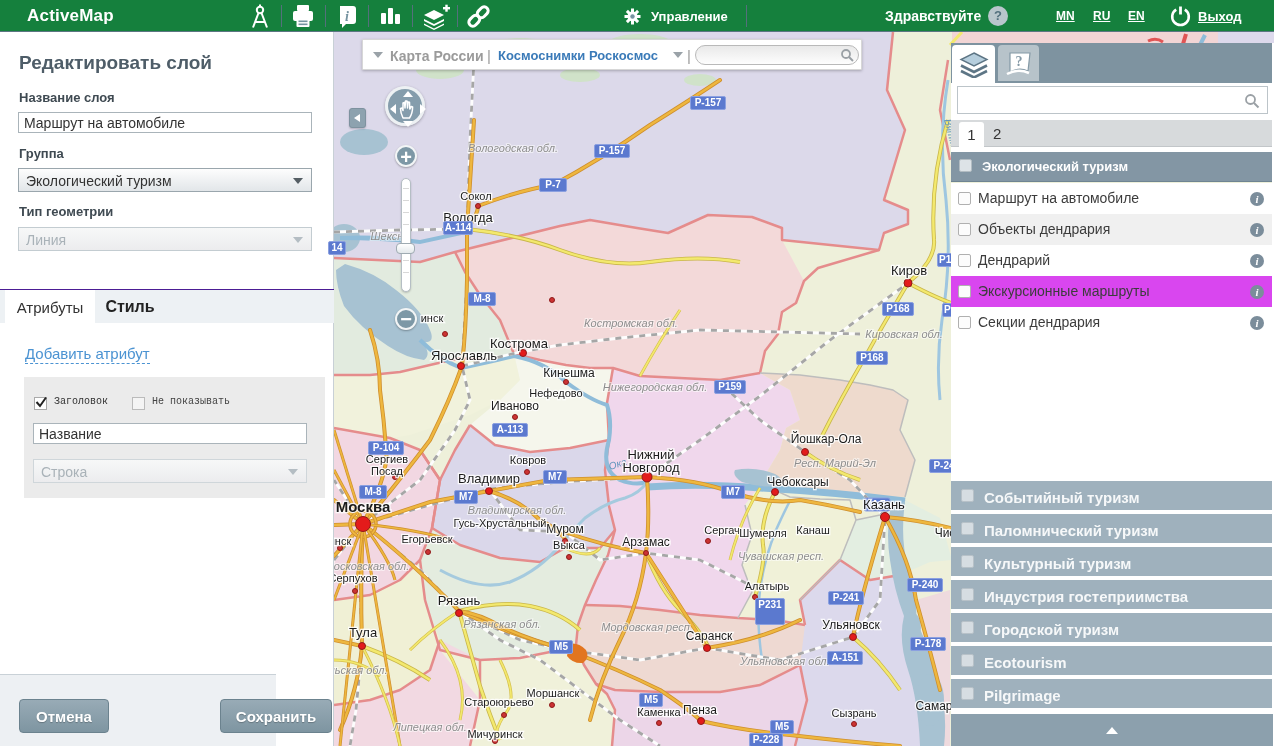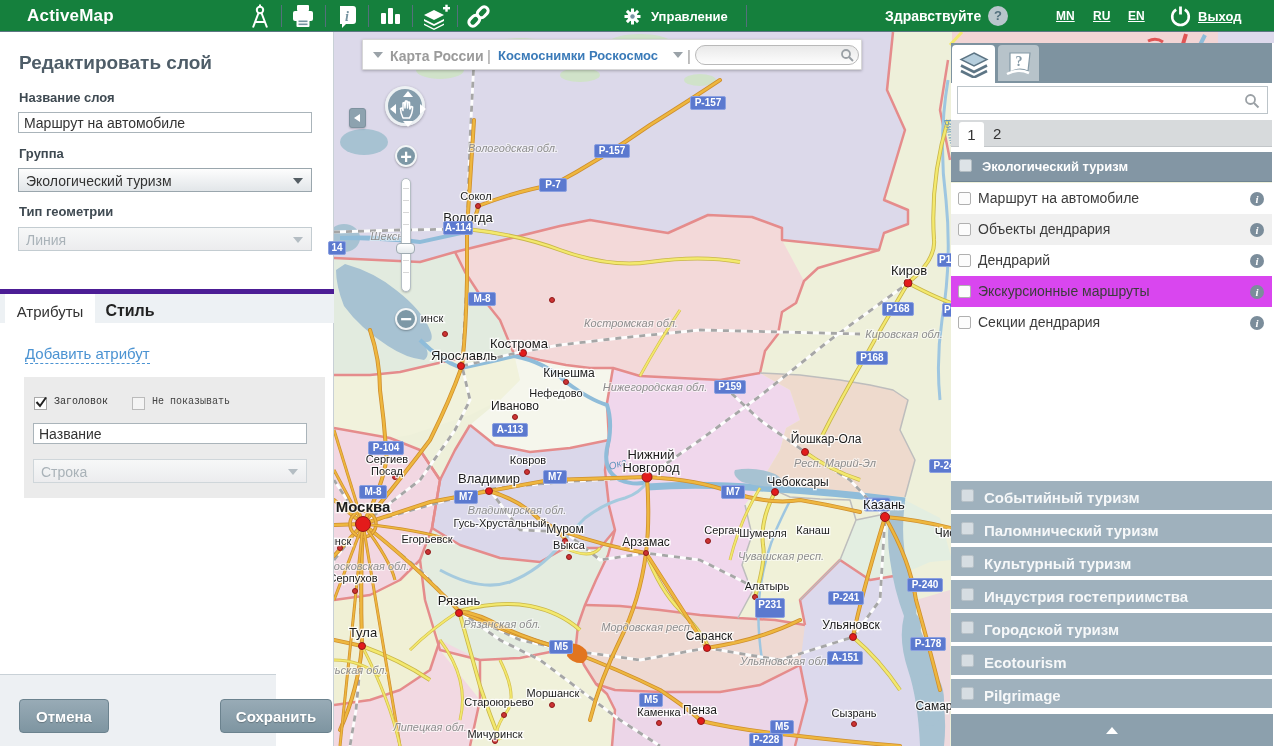--- a/index.html
+++ b/index.html
@@ -9,21 +9,21 @@
 .hico{position:absolute;top:4px;}
 .lang{position:absolute;top:9px;font-size:12px;color:#fff;text-decoration:underline;font-weight:bold;}
 #leftpanel{position:absolute;left:0;top:32px;width:334px;height:714px;background:#fff;border-right:1px solid #c8d0d6;}
 #leftpanel .title{position:absolute;left:19px;top:20px;font-size:19px;font-weight:bold;color:#4e5d68;}
 #leftpanel .lbl{position:absolute;left:19px;font-size:13px;font-weight:bold;color:#3f4a52;}
 .tin{position:absolute;left:18px;width:294px;height:21px;border:1px solid #aab4ba;background:#fff;font-size:14px;color:#333;font-family:"Liberation Sans",sans-serif;padding:1px 5px 0 5px;line-height:19px;}
 .sel{position:absolute;left:18px;width:294px;height:24px;border:1px solid #9aa6ad;background:linear-gradient(#fdfdfd,#e2e6e9);font-size:14px;color:#333;padding:4px 5px 0 7px;}
 .sel .arr{position:absolute;right:8px;top:9px;width:0;height:0;border-left:5px solid transparent;border-right:5px solid transparent;border-top:6px solid #555e64;}
 .sel.dis{border-color:#c3ccd1;color:#a9b2b8;background:linear-gradient(#f7f8f8,#ececee);}
 .sel.dis .arr{border-top-color:#b4bdc3;}
-#tabbar{position:absolute;left:0;top:257px;width:334px;height:34px;background:#edf1f4;border-top:5px solid #4c1d95;}
+#tabbar{position:absolute;left:0;top:257px;width:334px;height:34px;background:#edf1f4;border-top:1px solid #4c1d95;}
 #tab1{position:absolute;left:5px;top:0;width:90px;height:34px;background:#fff;font-size:15px;color:#333;text-align:center;padding-top:9px;}
 #tab2{position:absolute;left:95px;top:0;width:70px;height:34px;font-size:16px;font-weight:bold;color:#222;text-align:center;padding-top:8px;}
 #addattr{position:absolute;left:25px;top:313px;font-size:15px;color:#4b93d2;border-bottom:1px dashed #4b93d2;padding-bottom:1px;}
 #graybox{position:absolute;left:24px;top:345px;width:301px;height:121px;background:#ebebeb;}
 .cb{position:absolute;width:13px;height:13px;border:1px solid #aaa;background:#fff;}
 .cblbl{position:absolute;font-size:10px;color:#333;font-family:Liberation Mono, monospace;}
 #lfooter{position:absolute;left:0;top:642px;width:276px;height:72px;background:#edf0f3;border-top:1px solid #c9d1d7;}
 .btn{position:absolute;top:24px;height:34px;background:linear-gradient(#98abb6,#7e95a1);border:1px solid #6b828e;border-radius:4px;color:#fff;font-weight:bold;font-size:15px;text-align:center;padding-top:8px;text-shadow:0 1px 1px rgba(0,0,0,0.25);}
 #rightpanel{position:absolute;left:951px;top:43px;width:323px;height:703px;}
 #rtabs{position:absolute;left:0;top:0;width:323px;height:40px;background:#7e93a0;}
@@ -457,21 +457,21 @@
     <div class="badge" style="left:158px;top:391px;width:36px;height:14px;">А-113</div>
     <div class="badge" style="left:209px;top:438px;width:24px;height:14px;">М7</div>
     <div class="badge" style="left:120px;top:458px;width:24px;height:14px;">М7</div>
     <div class="badge" style="left:387px;top:453px;width:24px;height:14px;">М7</div>
     <div class="badge" style="left:380px;top:348px;width:32px;height:14px;">P159</div>
     <div class="badge" style="left:548px;top:270px;width:32px;height:14px;">P168</div>
     <div class="badge" style="left:522px;top:319px;width:32px;height:14px;">P168</div>
     <div class="badge" style="left:215px;top:608px;width:24px;height:14px;">М5</div>
     <div class="badge" style="left:305px;top:661px;width:24px;height:14px;">М5</div>
     <div class="badge" style="left:436px;top:688px;width:24px;height:14px;">М5</div>
-    <div class="badge" style="left:421px;top:566px;width:30px;height:20px;">Р231</div>
+    <div class="badge" style="left:421px;top:566px;width:30px;height:27px;">Р231</div>
     <div class="badge" style="left:494px;top:559px;width:36px;height:14px;">Р-241</div>
     <div class="badge" style="left:573px;top:546px;width:36px;height:14px;">Р-240</div>
     <div class="badge" style="left:576px;top:605px;width:36px;height:14px;">Р-178</div>
     <div class="badge" style="left:493px;top:619px;width:36px;height:14px;">А-151</div>
     <div class="badge" style="left:415px;top:701px;width:34px;height:14px;">Р-228</div>
     <div class="badge" style="left:-6px;top:209px;width:18px;height:14px;">14</div>
     <div class="badge" style="left:109px;top:189px;width:30px;height:14px;">А-114</div>
     <div class="badge" style="left:603px;top:221px;width:22px;height:14px;">Р16</div>
     <div class="badge" style="left:595px;top:427px;width:30px;height:14px;">Р-24</div>
     <div class="badge" style="left:608px;top:271px;width:22px;height:14px;">P16</div>

